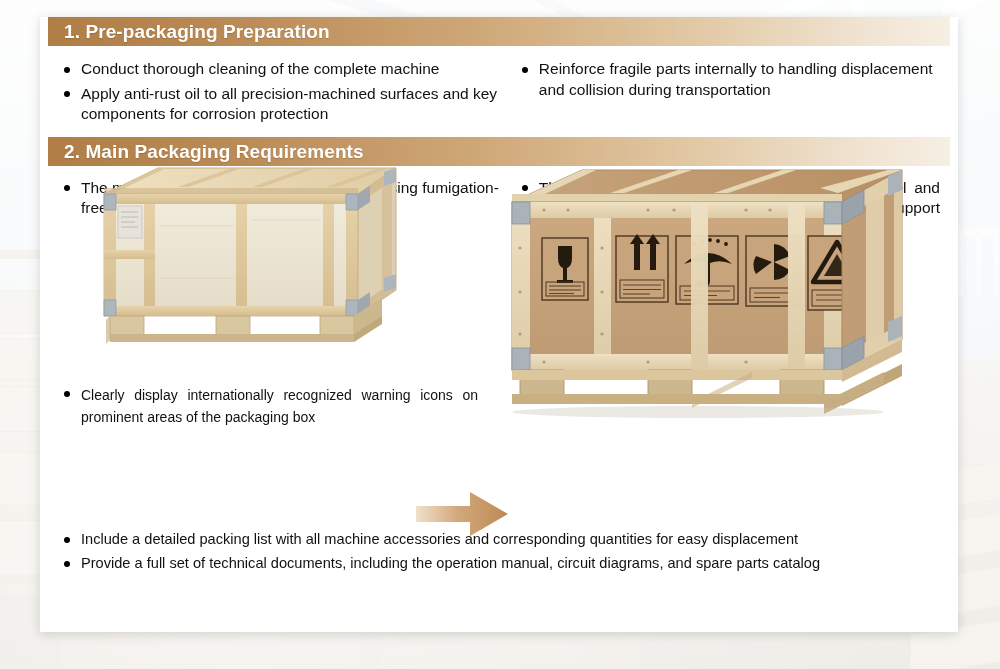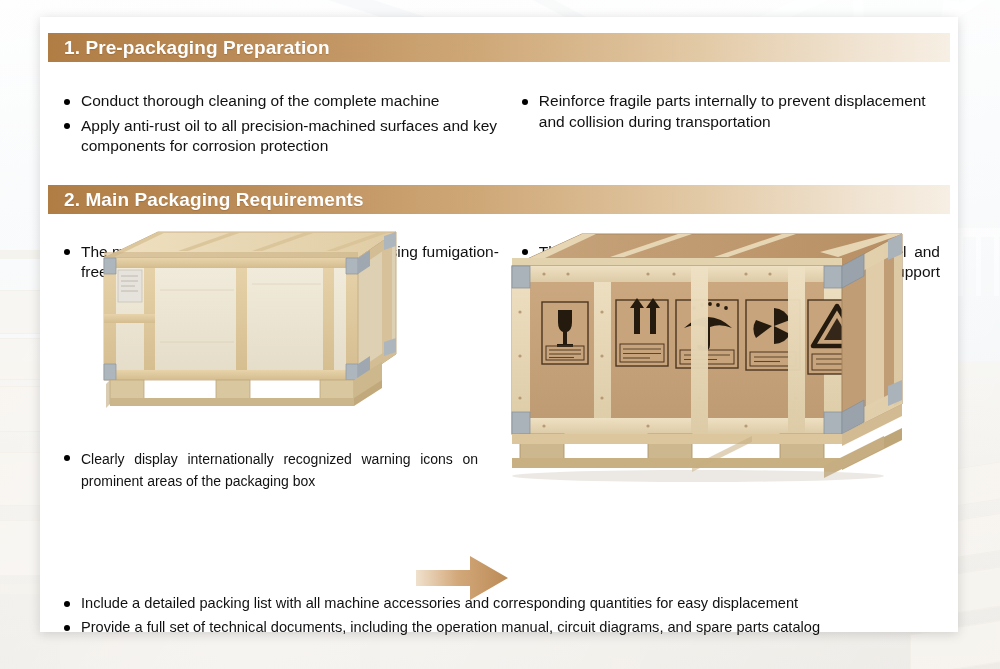--- a/index.html
+++ b/index.html
@@ -32,21 +32,21 @@
 
   
   #card{
     position:absolute;left:40px;top:17px;width:918px;height:615px;
     background:#ffffff;
     box-shadow:0 2px 10px rgba(80,80,80,.22);
   }
 
   .sec-head{
     height:29px;line-height:29px;
-    margin:16px 8px;
+    margin:0 8px;
     background:linear-gradient(90deg,#b07d45 0%,#bb8c58 22%,#cfa878 48%,#e2c9a5 72%,#f0e3d1 90%,#f7efe4 100%);
     color:#ffffff;
     font-size:19px;font-weight:bold;
     padding-left:16px;
     letter-spacing:.1px;
     text-shadow:0 1px 1px rgba(120,80,40,.35);
     box-sizing:border-box;
     white-space:nowrap;
   }
   .sec-head.small{font-size:17.5px;}
@@ -137,21 +137,21 @@
 
     <div id="sec1-body">
       <div id="sec1-left">
         <ul class="bullets">
           <li>Conduct thorough cleaning of the complete machine</li>
           <li>Apply anti-rust oil to all precision-machined surfaces and key components for corrosion protection</li>
         </ul>
       </div>
       <div id="sec1-right">
         <ul class="bullets">
-          <li>Reinforce fragile parts internally to prevent displacement and collision during transportation</li>
+          <li>Reinforce fragile parts internally to handling displacement and collision during transportation</li>
         </ul>
       </div>
     </div>
   </div>
 
   <div>
     <div class="sec-head">2. Main Packaging Requirements</div>
 
     <div id="sec2-body">
       <div id="sec2-top">

